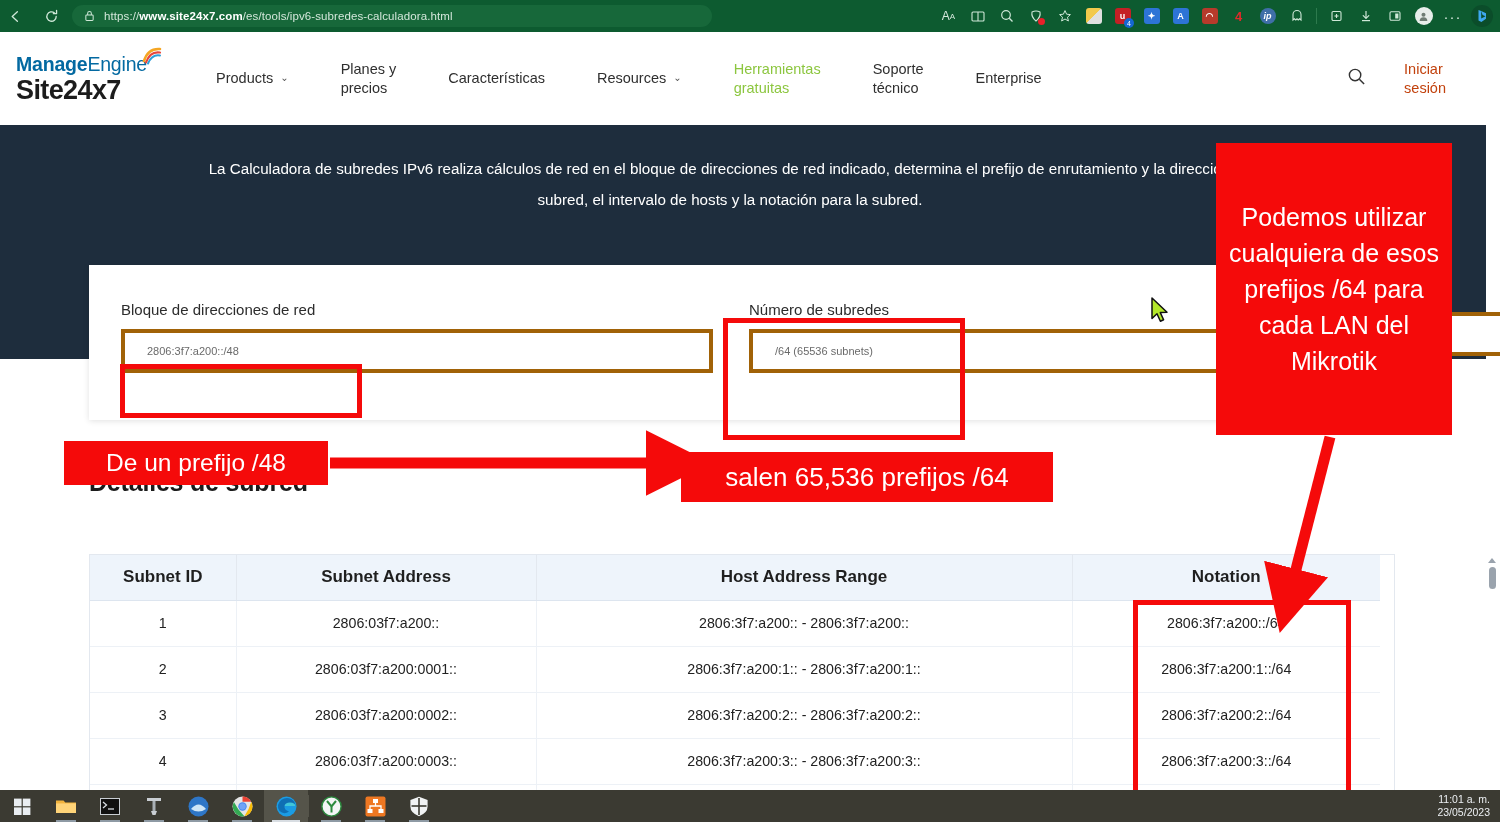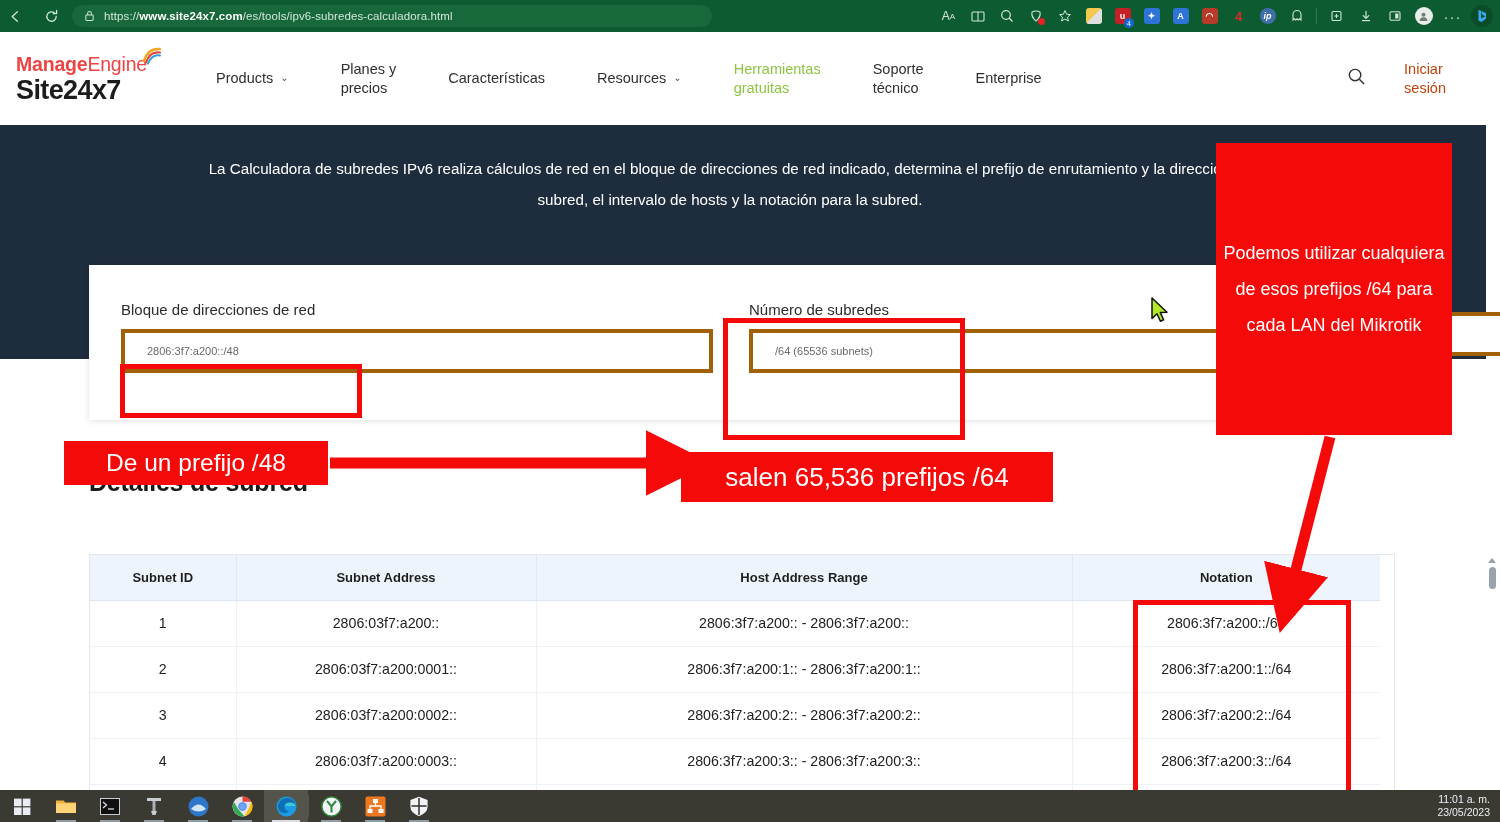--- a/index.html
+++ b/index.html
@@ -48,21 +48,21 @@
 
   
   .page { position: absolute; left: 0; top: 32px; width: 1500px; height: 758px; background: #fff; overflow: hidden; }
 
   
   .site-header {
     position: absolute; left: 0; top: 0; width: 1486px; height: 93px;
     background: #fff; display: flex; align-items: center;
   }
   .logo { margin-left: 16px; width: 200px; }
-  .logo-top { font-size: 19.5px; color: #ef4444; letter-spacing: -.2px; position: relative; display:inline-block;}
+  .logo-top { font-size: 19.5px; color: #0369a1; letter-spacing: -.2px; position: relative; display:inline-block;}
   .logo-top b { font-weight: 700; }
   .logo-swoosh { position:absolute; right:-16px; top:-8px; width: 22px; height: 20px; }
   .logo-bottom { font-size: 27px; font-weight: 700; color: #1c1c1c; letter-spacing: -.6px; line-height: 1.05; }
 
   .nav { display: flex; align-items: center; }
   .nav-item {
     font-size: 14.5px; color: #2f2f2f; line-height: 1.25;
     margin-right: 52px; display: flex; align-items: center; white-space: pre-line;
   }
   .nav-item .caret { margin-left: 7px; font-size: 10px; color: #555; }
@@ -108,21 +108,21 @@
   .sd-title {
     position: absolute; left: 89px; top: 436px;
     font-size: 25px; font-weight: 700; color: #1b1b1b; letter-spacing: -.2px;
   }
   .table-wrap {
     position: absolute; left: 89px; top: 522px; width: 1306px; height: 270px;
     border: 1px solid #e3e8ef; border-bottom: none; background: #fff; overflow: hidden;
   }
   table { border-collapse: collapse; width: 1290px; table-layout: fixed; }
   thead th {
-    background: #eef4fb; font-size: 13px; font-weight: 700; color: #1f1f1f;
+    background: #eef4fb; font-size: 17px; font-weight: 700; color: #1f1f1f;
     height: 45px; border-right: 1px solid #e3e8ef; border-bottom: 1px solid #dde5ef;
   }
   tbody td {
     height: 46px; font-size: 14.2px; color: #222; text-align: center;
     border-right: 1px solid #edf1f6; border-bottom: 1px solid #edf1f6;
   }
   thead th:last-child, tbody td:last-child { border-right: none; }
   .col-id { width: 146px; }
   .col-addr { width: 300px; }
   .col-range { width: 536px; }
@@ -135,21 +135,21 @@
   .tbl-scroll .thumb { width: 7px; height: 22px; background: #9aa3ad; border-radius: 4px; margin: 4px auto; }
 
   
   .ann-box {
     position: absolute; background: #f50a0a; color: #fff;
     display: flex; align-items: center; justify-content: center;
     text-align: center; box-shadow: 0 0 0 0 rgba(0,0,0,0);
   }
   .ann-right {
     left: 1216px; top: 111px; width: 236px; height: 292px;
-    font-size: 18px; line-height: 36px; padding: 6px 4px; flex-direction: column;
+    font-size: 25px; line-height: 36px; padding: 6px 4px; flex-direction: column;
   }
   .ann-48 { left: 64px; top: 409px; width: 264px; height: 44px; font-size: 24.5px; }
   .ann-65k { left: 681px; top: 420px; width: 372px; height: 50px; font-size: 26px; }
 
   .red-rect { position: absolute; border: 5px solid #f50a0a; }
   .rect-input1 { left: 120px; top: 332px; width: 242px; height: 54px; }
   .rect-input2 { left: 723px; top: 286px; width: 242px; height: 122px; }
   .rect-notation { left: 1133px; top: 568px; width: 218px; height: 244px; }
 
   .arrow-svg { position: absolute; left: 0; top: 0; width: 1500px; height: 790px; pointer-events: none; }

